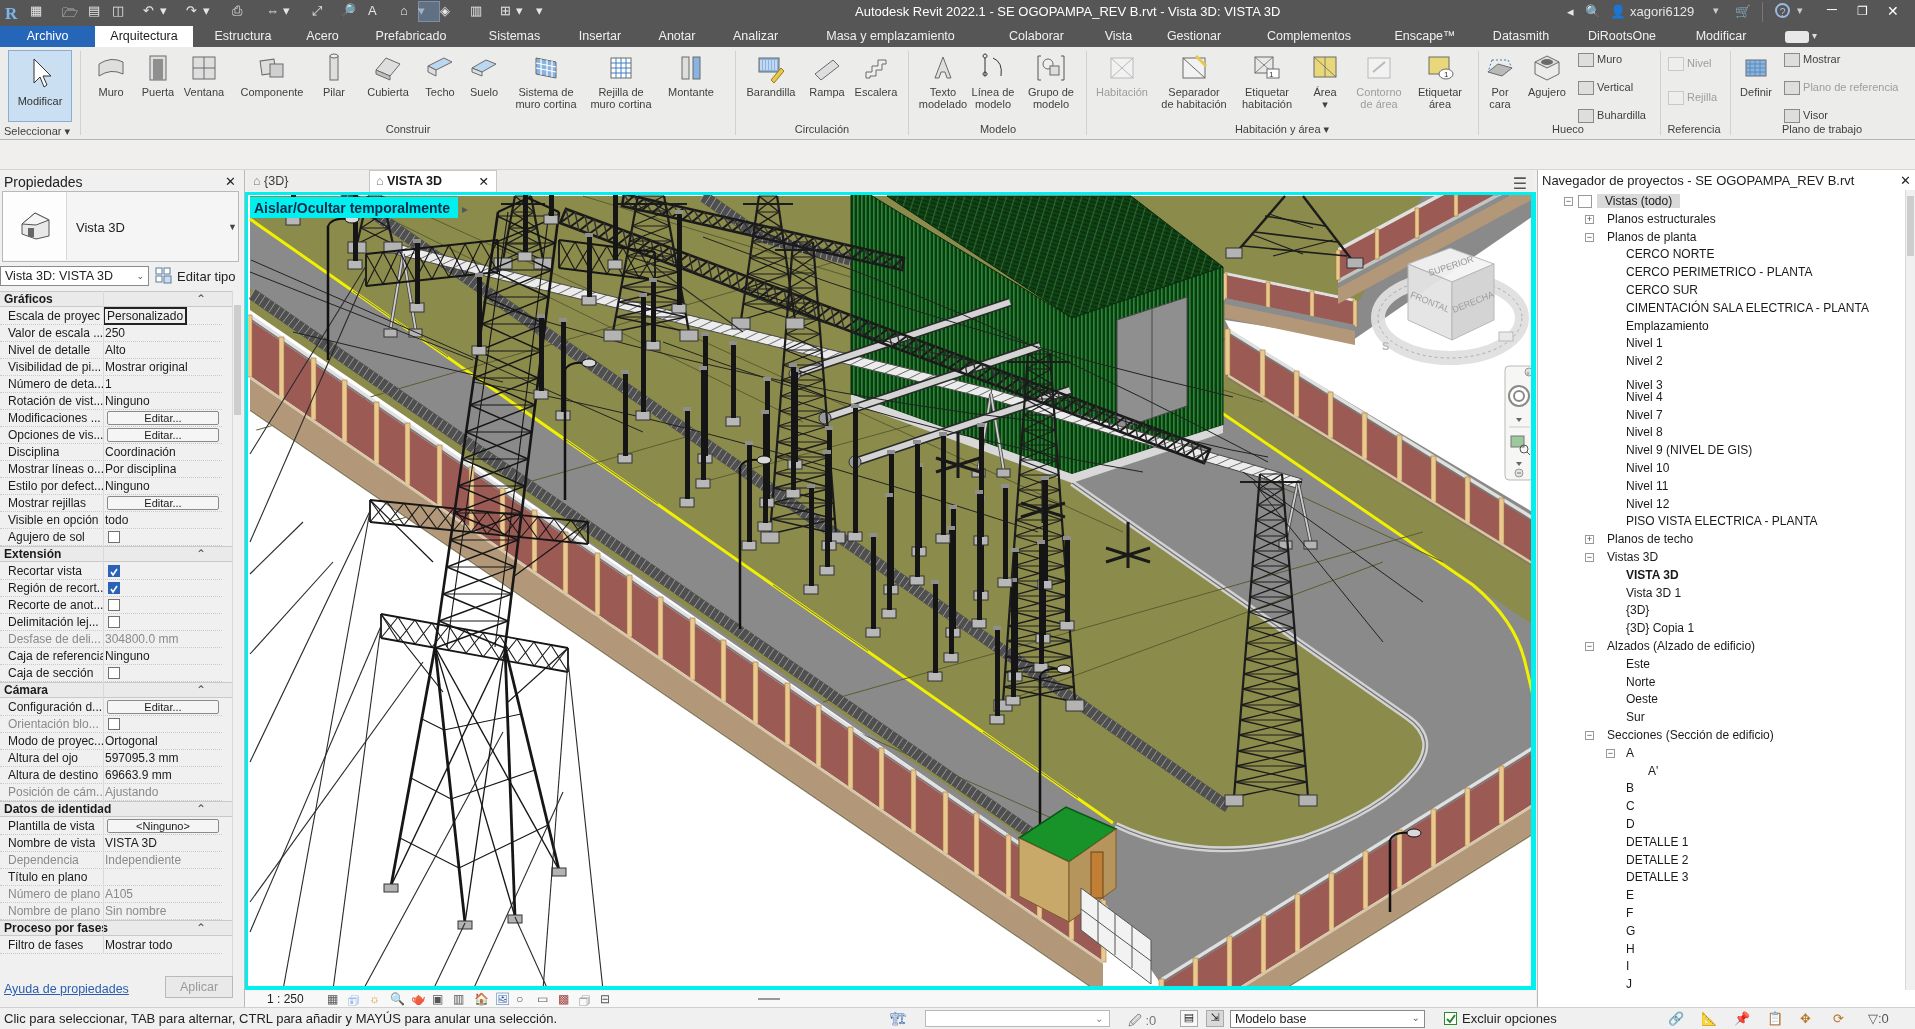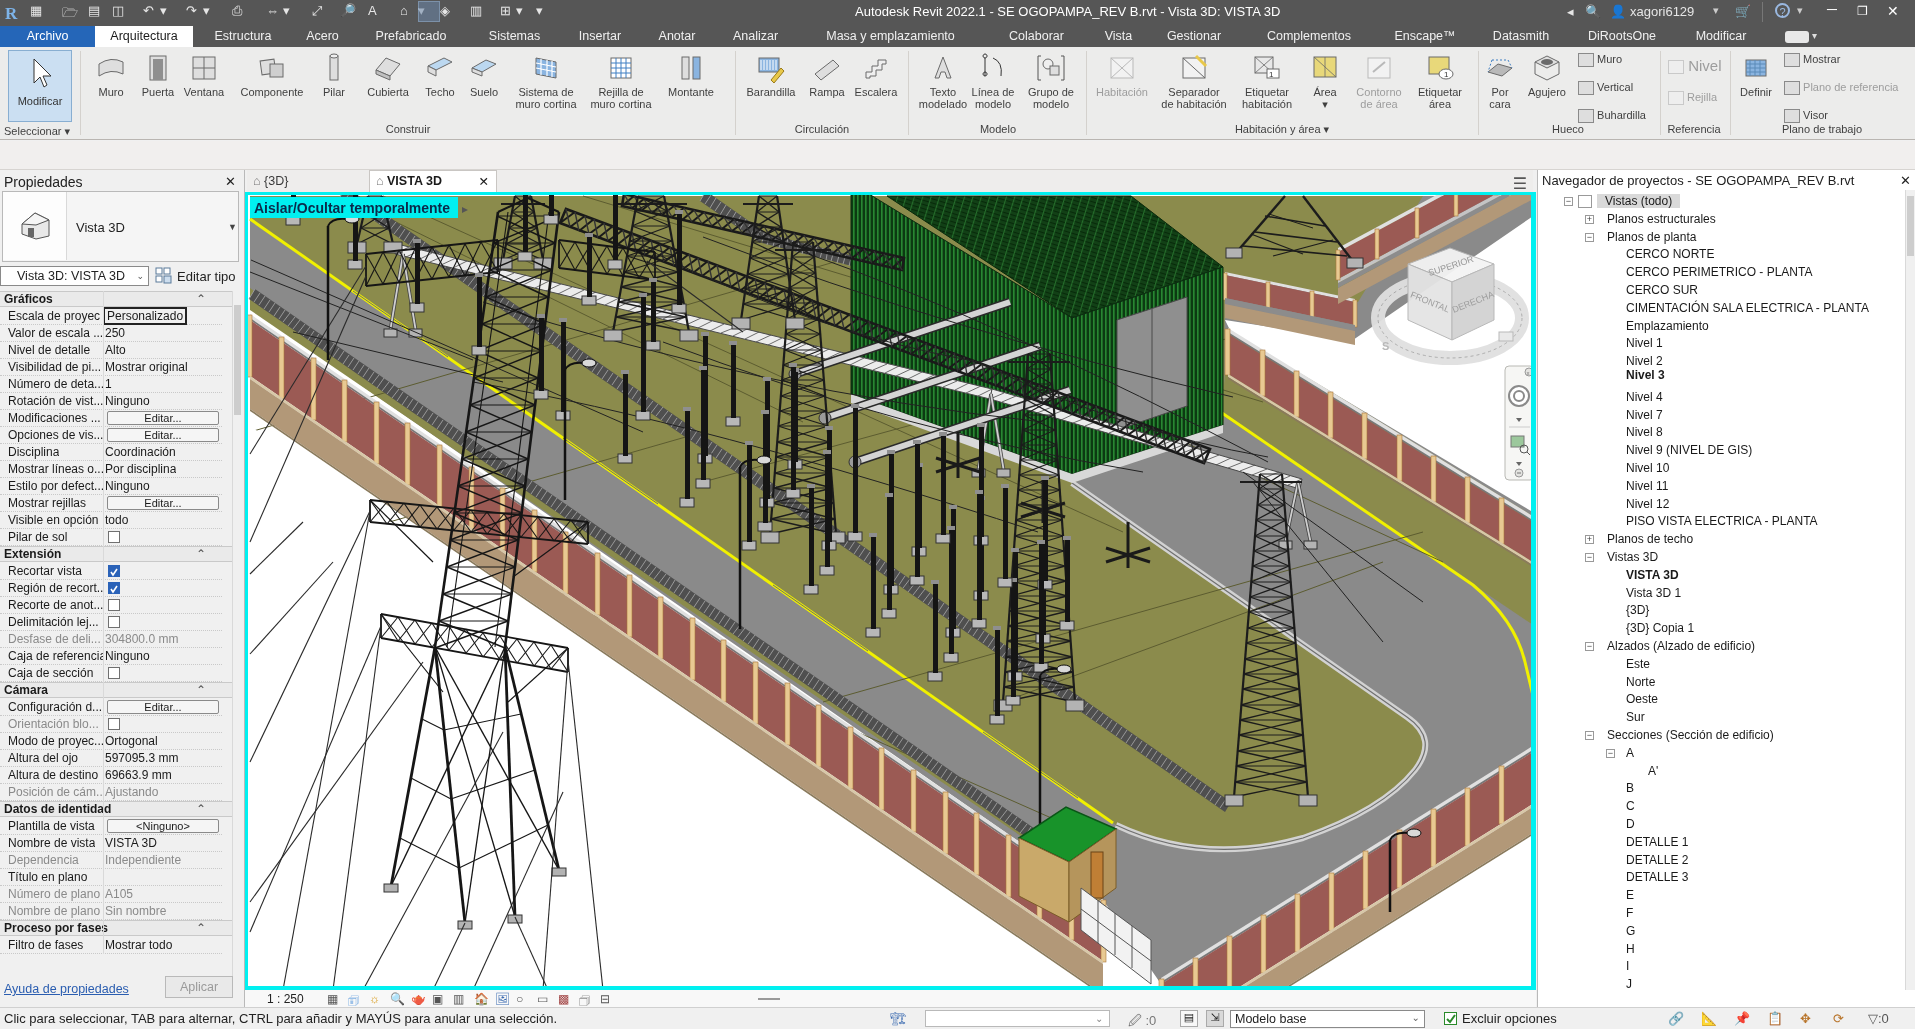--- a/index.html
+++ b/index.html
@@ -290,21 +290,21 @@
           <path d="M4,10 L16,4 L28,10 L16,16 Z" fill="#dedede" stroke="#6a6a6a"></path>
           <ellipse cx="16" cy="10" rx="6" ry="3" fill="#6a6a6a"></ellipse>
           <path d="M4,10 L4,22 L16,28 L28,22 L28,10" stroke="#6a6a6a" fill="none"></path>
         </svg></div>
       <div>Agujero</div>
     </div>
 <div class="abs" style="left:1578px;top:6px;font-size:11px;color:#3f3f3f"><span style="display:inline-block;width:16px;height:14px;background:#dedede;border:1px solid #8a8a8a;vertical-align:middle"></span> Muro</div>
 <div class="abs" style="left:1578px;top:34px;font-size:11px;color:#3f3f3f"><span style="display:inline-block;width:16px;height:14px;background:#dedede;border:1px solid #8a8a8a;vertical-align:middle"></span> Vertical</div>
 <div class="abs" style="left:1578px;top:62px;font-size:11px;color:#3f3f3f"><span style="display:inline-block;width:16px;height:14px;background:#dedede;border:1px solid #8a8a8a;vertical-align:middle"></span> Buhardilla</div>
 <div class="rsep" style="left:1660px"></div>
-<div class="abs" style="left:1668px;top:10px;font-size:15px;color:#9d9d9d"><span style="display:inline-block;width:16px;height:14px;background:#eee;border:1px solid #c9c9c9;vertical-align:middle"></span> Nivel</div>
+<div class="abs" style="left:1668px;top:10px;font-size:11px;color:#9d9d9d"><span style="display:inline-block;width:16px;height:14px;background:#eee;border:1px solid #c9c9c9;vertical-align:middle"></span> Nivel</div>
 <div class="abs" style="left:1668px;top:44px;font-size:11px;color:#9d9d9d"><span style="display:inline-block;width:16px;height:14px;background:#eee;border:1px solid #c9c9c9;vertical-align:middle"></span> Rejilla</div>
 <div class="rsep" style="left:1730px"></div>
 <div class="ritem" style="left:1732px;width:48px;color:#3f3f3f">
       <div style="height:36px"><svg width="32" height="32" style="margin-top:2px" viewBox="0 0 32 32">
           <rect x="6" y="8" width="20" height="16" fill="#8ab4e0" stroke="#6a6a6a"></rect>
           <path d="M6,12 L26,12 M6,16 L26,16 M6,20 L26,20 M10,8 L10,24 M15,8 L15,24 M20,8 L20,24" stroke="#5a8ab8"></path>
         </svg></div>
       <div>Definir</div>
     </div>
 <div class="abs" style="left:1784px;top:6px;font-size:11px;color:#3f3f3f;white-space:nowrap"><span style="display:inline-block;width:16px;height:14px;background:#dedede;border:1px solid #8a8a8a;vertical-align:middle"></span> Mostrar</div>
@@ -324,21 +324,21 @@
 <div class="abs" style="left:225px;top:4px;font-size:13px;color:#222">✕</div>
 <div class="abs" style="left:2px;top:21px;width:237px;height:71px;background:#f5f5f5;border:1px solid #b9b9b9"></div>
 <div class="abs" style="left:3px;top:22px;width:64px;height:68px;background:#fdfdfd;border-right:1px solid #d9d9d9"></div>
 <svg class="abs" style="left:16px;top:36px" width="38" height="38" viewBox="0 0 38 38">
       <path d="M6,18 L19,7 L33,14 L33,30 L20,33 L6,28 Z" fill="#e8e8e8" stroke="#555"></path>
       <path d="M6,18 L19,7 L33,14 L20,19 Z" fill="#f5f5f5" stroke="#555"></path>
       <rect x="12" y="22" width="6" height="9" fill="#666"></rect>
     </svg>
 <div class="abs" style="left:76px;top:50px;font-size:13px;color:#222">Vista 3D</div>
 <div class="abs" style="left:228px;top:52px;font-size:9px;color:#444">▼</div>
-<div class="abs" style="left:0px;top:96px;width:149px;height:20px;background:#fff;border:1px solid #8a8a8a;font-size:12.5px;color:#222;line-height:19px;padding-left:16px">Vista 3D: VISTA 3D <span style="position:absolute;right:4px;font-size:9px;color:#555">⌄</span></div>
+<div class="abs" style="left:0px;top:96px;width:149px;height:20px;background:#fff;border:1px solid #8a8a8a;font-size:12.5px;color:#222;line-height:19px;padding-left:4px">Vista 3D: VISTA 3D <span style="position:absolute;right:4px;font-size:9px;color:#555">⌄</span></div>
 <svg class="abs" style="left:155px;top:97px" width="17" height="17" viewBox="0 0 17 17">
       <rect x="1" y="1" width="6" height="6" fill="#fff" stroke="#5a7a9a"></rect>
       <rect x="9" y="1" width="6" height="6" fill="#fff" stroke="#5a7a9a"></rect>
       <rect x="1" y="9" width="6" height="6" fill="#fff" stroke="#5a7a9a"></rect>
       <rect x="9" y="9" width="7" height="7" fill="#cde" stroke="#5a7a9a"></rect>
     </svg>
 <div class="abs" style="left:177px;top:99px;font-size:13px;color:#222">Editar tipo</div>
 <div class="psec" style="top:121px">Gráficos<span style="position:absolute;right:26px;font-weight:normal;color:#555">⌃</span></div>
 <div class="prow" style="top:138px">
 <div class="plabel" style="color:#1a1a1a">Escala de proyec</div>
@@ -386,21 +386,21 @@
 </div>
 <div class="prow" style="top:325px">
 <div class="plabel" style="color:#1a1a1a">Mostrar rejillas</div>
 <div class="pbtn">Editar...</div>
 </div>
 <div class="prow" style="top:342px">
 <div class="plabel" style="color:#1a1a1a">Visible en opción</div>
 <div class="pval" style="color:#1a1a1a;">todo</div>
 </div>
 <div class="prow" style="top:359px">
-<div class="plabel" style="color:#1a1a1a">Pilar de sol</div>
+<div class="plabel" style="color:#1a1a1a">Agujero de sol</div>
 <div class="cb"></div>
 </div>
 <div class="psec" style="top:376px">Extensión<span style="position:absolute;right:26px;font-weight:normal;color:#555">⌃</span></div>
 <div class="prow" style="top:393px">
 <div class="plabel" style="color:#1a1a1a">Recortar vista</div>
 <div class="cb cbc"><svg width="10" height="10">
           <path d="M2,5 L4,8 L8,2" stroke="#fff" stroke-width="1.6" fill="none"></path>
         </svg></div>
 </div>
 <div class="prow" style="top:410px">
@@ -2048,21 +2048,21 @@
 <div class="trow" style="left:69px;top:42px;">Planos estructurales</div>
 <div class="expbox" style="left:47px;top:63px">−</div>
 <div class="trow" style="left:69px;top:60px;">Planos de planta</div>
 <div class="trow" style="left:88px;top:77px;">CERCO NORTE</div>
 <div class="trow" style="left:88px;top:95px;">CERCO PERIMETRICO - PLANTA</div>
 <div class="trow" style="left:88px;top:113px;">CERCO SUR</div>
 <div class="trow" style="left:88px;top:131px;">CIMENTACIÓN SALA ELECTRICA - PLANTA</div>
 <div class="trow" style="left:88px;top:149px;">Emplazamiento</div>
 <div class="trow" style="left:88px;top:166px;">Nivel 1</div>
 <div class="trow" style="left:88px;top:184px;">Nivel 2</div>
-<div class="trow" style="left:88px;top:198px;font-weight:bold;">Nivel 3</div>
+<div class="trow" style="left:88px;top:208px;">Nivel 3</div>
 <div class="trow" style="left:88px;top:220px;">Nivel 4</div>
 <div class="trow" style="left:88px;top:238px;">Nivel 7</div>
 <div class="trow" style="left:88px;top:255px;">Nivel 8</div>
 <div class="trow" style="left:88px;top:273px;">Nivel 9 (NIVEL DE GIS)</div>
 <div class="trow" style="left:88px;top:291px;">Nivel 10</div>
 <div class="trow" style="left:88px;top:309px;">Nivel 11</div>
 <div class="trow" style="left:88px;top:327px;">Nivel 12</div>
 <div class="trow" style="left:88px;top:344px;">PISO VISTA ELECTRICA - PLANTA</div>
 <div class="expbox" style="left:47px;top:365px">+</div>
 <div class="trow" style="left:69px;top:362px;">Planos de techo</div>

